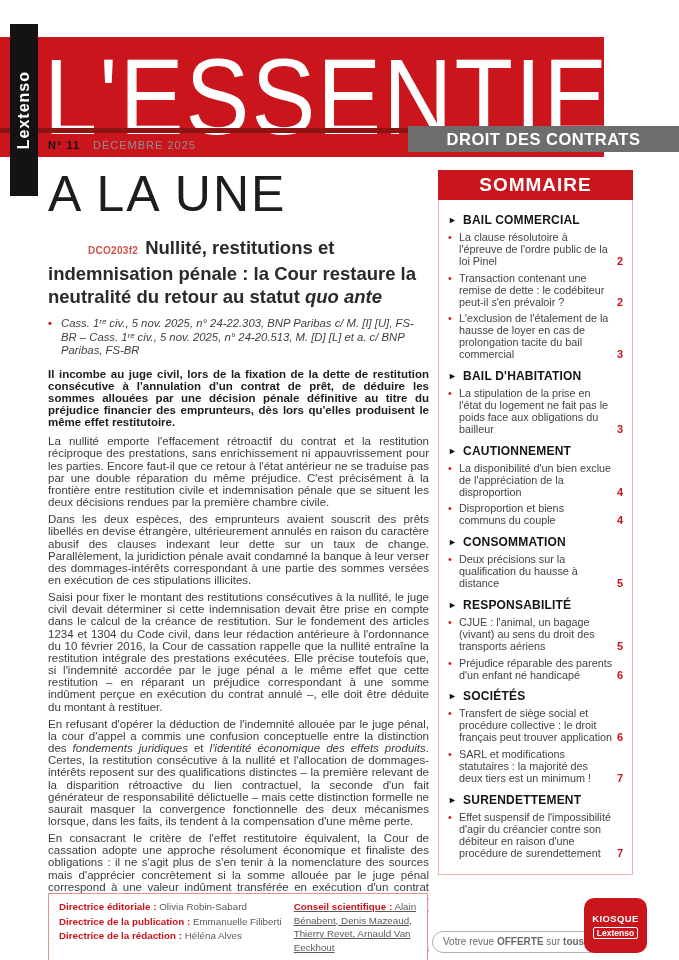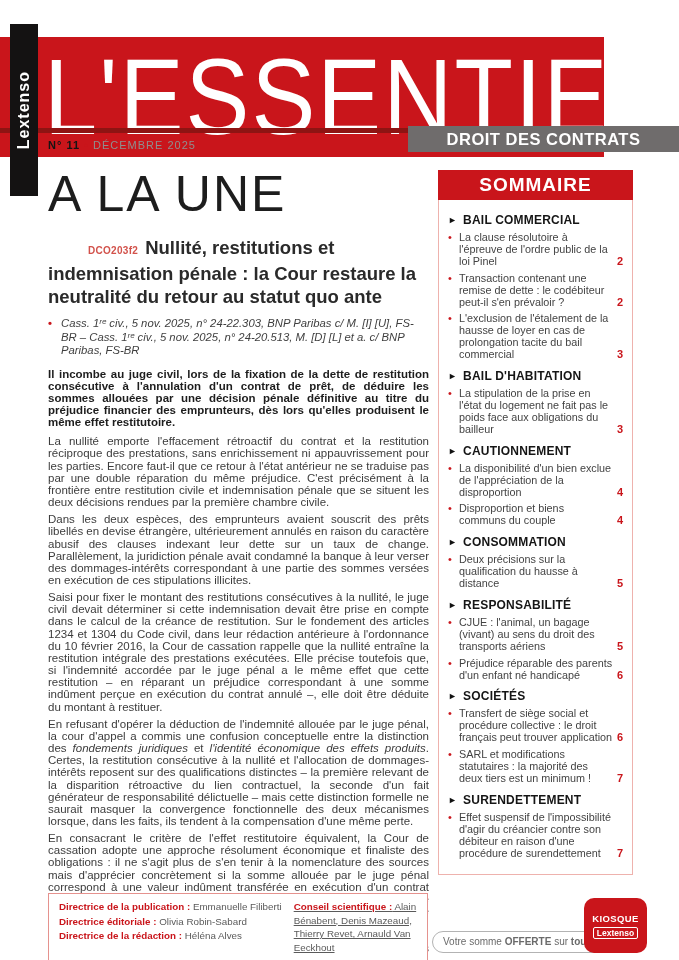--- a/index.html
+++ b/index.html
@@ -86,21 +86,21 @@
     <span>Lextenso</span>
   </div>
   <div class="issue-line">
     <span class="issue-num">N° 11</span>
     <span class="issue-dot"> <span>•</span> </span>
     <span class="issue-date">DÉCEMBRE 2025</span>
   </div>
 
   <div class="article">
     <h1 class="alaune">A LA UNE</h1>
-    <h2 class="art-title"><span class="art-code">DCO203f2</span><span><span>Nullité, restitutions et indemnisation pénale : la Cour restaure la neutralité du retour au statut </span><span style=" text-align: center;">quo ante</span></span></h2>
+    <h2 class="art-title"><span class="art-code">DCO203f2</span><span><span>Nullité, restitutions et indemnisation pénale : la Cour restaure la neutralité du retour au statut </span><span style="font-style: italic; text-align: center;">quo ante</span></span></h2>
     <div class="citation">
       <span class="cit-bullet">•</span>
       <span class="cit-text">Cass. 1ʳᵉ civ., 5 nov. 2025, n° 24-22.303, BNP Paribas c/ M. [I] [U], FS-BR – Cass. 1ʳᵉ civ., 5 nov. 2025, n° 24-20.513, M. [D] [L] et a. c/ BNP Paribas, FS-BR</span>
     </div>
     <p class="body-p abstract">Il incombe au juge civil, lors de la fixation de la dette de restitution consécutive à l'annulation d'un contrat de prêt, de déduire les sommes allouées par une décision pénale définitive au titre du préjudice financier des emprunteurs, dès lors qu'elles produisent le même effet restitutoire.</p>
     <div>
         <p class="body-p"><span>La nullité emporte l'effacement rétroactif du contrat et la restitution réciproque des prestations, sans enrichissement ni appauvrissement pour les parties. Encore faut-il que ce retour à l'état antérieur ne se traduise pas par une double réparation du même préjudice. C'est précisément à la frontière entre restitution civile et indemnisation pénale que se situent les deux décisions rendues par la première chambre civile.</span></p>
         <p class="body-p"><span>Dans les deux espèces, des emprunteurs avaient souscrit des prêts libellés en devise étrangère, ultérieurement annulés en raison du caractère abusif des clauses indexant leur dette sur un taux de change. Parallèlement, la juridiction pénale avait condamné la banque à leur verser des dommages-intérêts correspondant à une partie des sommes versées en exécution de ces stipulations illicites.</span></p>
         <p class="body-p"><span>Saisi pour fixer le montant des restitutions consécutives à la nullité, le juge civil devait déterminer si cette indemnisation devait être prise en compte dans le calcul de la créance de restitution. Sur le fondement des articles 1234 et 1304 du Code civil, dans leur rédaction antérieure à l'ordonnance du 10 février 2016, la Cour de cassation rappelle que la nullité entraîne la restitution intégrale des prestations exécutées. Elle précise toutefois que, si l'indemnité accordée par le juge pénal a le même effet que cette restitution – en réparant un préjudice correspondant à une somme indûment perçue en exécution du contrat annulé –, elle doit être déduite du montant à restituer.</span></p>
         <p class="body-p"><span>En refusant d'opérer la déduction de l'indemnité allouée par le juge pénal, la cour d'appel a commis une confusion conceptuelle entre la distinction des </span><span style="font-style: italic;">fondements juridiques</span><span> et </span><span style="font-style: italic;">l'identité économique des effets produits</span><span>. Certes, la restitution consécutive à la nullité et l'allocation de dommages-intérêts reposent sur des qualifications distinctes – la première relevant de la disparition rétroactive du lien contractuel, la seconde d'un fait générateur de responsabilité délictuelle – mais cette distinction formelle ne saurait masquer la convergence fonctionnelle des deux mécanismes lorsque, dans les faits, ils tendent à la compensation d'une même perte.</span></p>
@@ -198,28 +198,28 @@
         <div class="som-item">
           <span class="som-bullet">•</span>
           <span class="som-text">Effet suspensif de l'impossibilité d'agir du créancier contre son débiteur en raison d'une procédure de surendettement</span>
           <span class="som-page">7</span>
         </div>
       </div>
   </div>
 
   <div class="credits">
     <div class="credits-col-left">
+        <div class="credit-line"><span class="credit-label">Directrice éditoriale :</span><span> Olivia Robin-Sabard</span></div>
         <div class="credit-line"><span class="credit-label">Directrice de la publication :</span><span> Emmanuelle Filiberti</span></div>
-        <div class="credit-line"><span class="credit-label">Directrice éditoriale :</span><span> Olivia Robin-Sabard</span></div>
         <div class="credit-line"><span class="credit-label">Directrice de la rédaction :</span><span> Héléna Alves</span></div>
       </div>
     <div class="credits-col-right"><span class="credit-label">Conseil scientifique :</span><span> Alain Bénabent, Denis Mazeaud, Thierry Revet, Arnauld Van Eeckhout</span></div>
   </div>
 
   <div class="promo-pill">
-    <span><span>Votre somme </span><span style="font-weight: bold;">OFFERTE</span><span> sur </span><span style="font-weight: bold;">tous vos écrans</span></span>
+    <span><span>Votre revue </span><span style="font-weight: bold;">OFFERTE</span><span> sur </span><span style="font-weight: bold;">tous vos écrans</span></span>
   </div>
   <div class="kiosque">
     <div class="kiosque-l1">KIOSQUE</div>
     <div class="kiosque-l2">Lextenso</div>
   </div>
 
 </div>
 
 </body></html>

